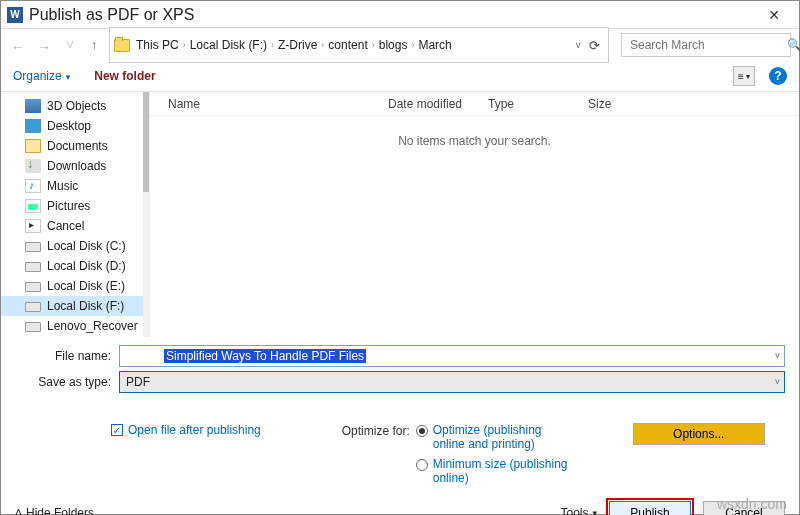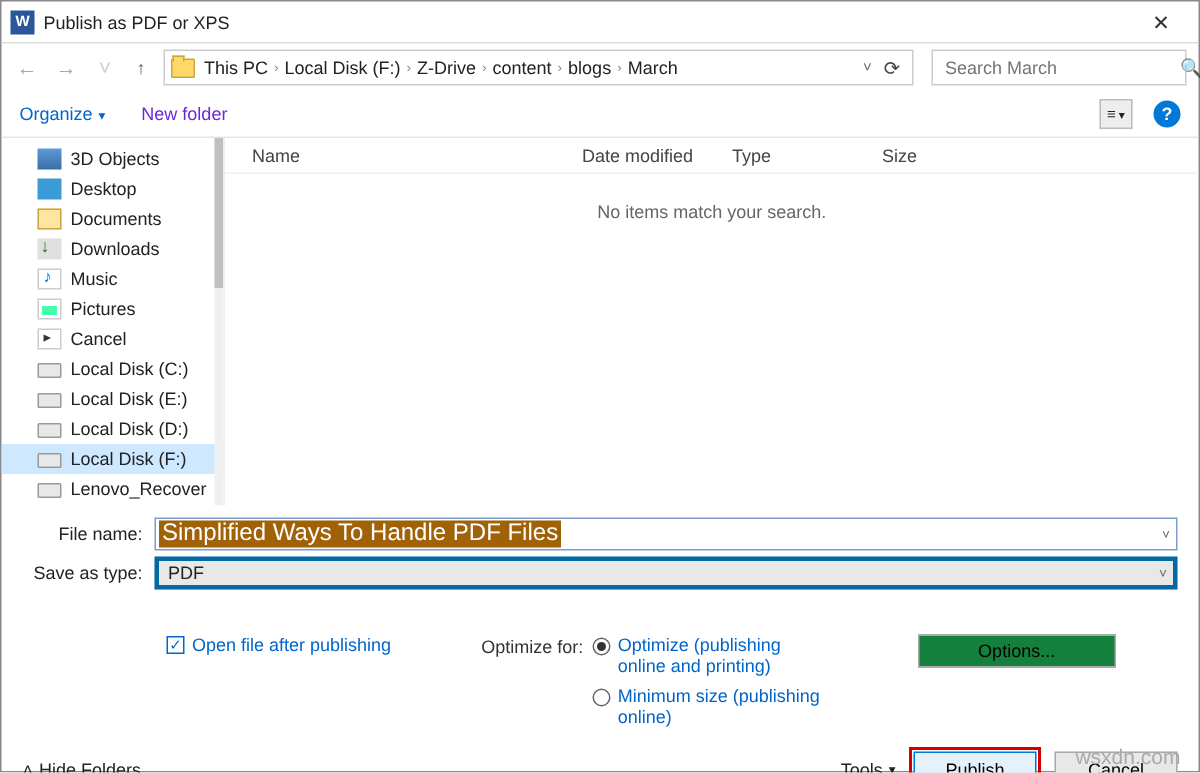--- a/index.html
+++ b/index.html
@@ -1,39 +1,39 @@
 <!DOCTYPE html>
 <html><head>
 <meta charset="utf-8">
 <style>
 * { box-sizing: border-box; font-family: 'Segoe UI', Tahoma, sans-serif; }
 body { margin: 0; background: #fff; font-size: 12px; color: #222; }
 .window { width: 800px; height: 515px; border: 1px solid #888; position: relative; background: #fff; }
 .titlebar { height: 28px; display: flex; align-items: center; padding: 0 4px 0 6px; border-bottom: 1px solid #ddd; }
 .app-icon { width: 16px; height: 16px; background: #2b579a; display: flex; align-items: center; justify-content: center; color: #fff; font-size: 10px; font-weight: bold; margin-right: 6px; }
-.titlebar-title { flex: 1; font-size: 12px; }
+.titlebar-title { flex: 1; font-size: 16px; }
 .close-x { width: 42px; text-align: center; font-size: 14px; color: #333; }
 .navbar { height: 32px; display: flex; align-items: center; padding: 0 8px; gap: 8px; }
 .nav-arrow { width: 18px; text-align: center; color: #aaa; font-size: 14px; }
 .nav-up { width: 14px; text-align: center; color: #555; font-size: 12px; }
-.addr-wrap { flex: 1; display: flex; align-items: center; height: 24px; border: 1px solid #ccc; background: #fff; padding: 0 4px; }
+.addr-wrap { flex: 1; display: flex; align-items: center; height: 36px; border: 1px solid #ccc; background: #fff; padding: 0 4px; }
 .folder-ico { width: 16px; height: 13px; background: #ffd868; border: 1px solid #c9a63f; border-radius: 1px; margin-right: 6px; position: relative; }
 .folder-ico::before { content: ''; position: absolute; top: -3px; left: 0; width: 6px; height: 3px; background: #ffd868; border: 1px solid #c9a63f; border-bottom: none; }
 .breadcrumb { display: flex; align-items: center; gap: 2px; flex: 1; font-size: 12px; }
 .bc-sep { color: #888; font-size: 9px; margin: 0 2px; }
 .bc-item { color: #222; }
 .addr-dd { color: #666; font-size: 10px; padding: 0 4px; }
 .addr-refresh { color: #444; padding: 0 4px; font-size: 13px; }
 .search-box { width: 170px; height: 24px; border: 1px solid #ccc; display: flex; align-items: center; padding: 0 6px; margin-left: 4px; }
 .search-box input { border: none; outline: none; flex: 1; font-size: 12px; color: #666; }
 .search-box .mag { color: #666; font-size: 12px; }
 .toolbar { height: 30px; display: flex; align-items: center; padding: 0 12px; }
 .org-btn { color: #0066cc; margin-right: 24px; }
 .org-btn .dd { font-size: 9px; margin-left: 4px; color: #0066cc; }
-.newf-btn { color: #6d28d9; }
+.newf-btn { color: #7f1d1d; font-weight: bold; }
 .spacer { flex: 1; }
 .view-btn { width: 22px; height: 20px; border: 1px solid #bbb; background: #eee; margin-right: 4px; display: flex; align-items: center; justify-content: center; font-size: 10px; }
 .help-ico { width: 18px; height: 18px; border-radius: 50%; background: #0078d7; color: #fff; display: flex; align-items: center; justify-content: center; font-size: 12px; font-weight: bold; margin-left: 10px; }
 .main { display: flex; height: 246px; border-top: 1px solid #e5e5e5; }
 .tree { width: 148px; overflow: hidden; position: relative; padding-top: 4px; }
 .tree-item { display: flex; align-items: center; height: 20px; padding-left: 24px; gap: 6px; font-size: 12px; }
 .tree-item.sel { background: #cde8ff; }
 .tree-scroll { background: #f0f0f0; width: 6px; position: absolute; right: 0; top: 0; bottom: 0; }
 .tree-thumb { background: #c0c0c0; width: 6px; position: absolute; right: 0; top: 0; height: 100px; }
 .ti-ico { width: 16px; height: 14px; display: inline-block; }
@@ -51,36 +51,36 @@
 .ico-drive { background: #e8e8e8; border: 1px solid #999; border-radius: 1px; height: 10px; margin-top: 2px; }
 .filepane { flex: 1; position: relative; border-left: 1px solid #eee; }
 .cols { display: flex; height: 24px; align-items: center; border-bottom: 1px solid #eee; padding-left: 18px; color: #444; }
 .col-name { width: 220px; }
 .col-date { width: 100px; }
 .col-type { width: 100px; }
 .col-size { width: 60px; }
 .empty-msg { text-align: center; color: #666; margin-top: 18px; font-size: 12px; }
 .bottom { padding: 4px 14px 8px 14px; }
 .field-row { display: flex; align-items: center; margin: 4px 0; }
-.field-lbl { width: 88px; text-align: right; padding-right: 8px; font-size: 12px; }
+.field-lbl { width: 88px; text-align: right; padding-right: 8px; font-size: 12px; margin-left: 16px; }
 .fname-box { flex: 1; height: 22px; border: 1px solid #7a9ecb; background: #fff; display: flex; align-items: center; padding: 0 2px; position: relative; }
-.fname-text { background: #a16207; color: #fff; padding: 0 2px; font-size: 16px; }
+.fname-text { background: #1d4ed8; color: #fff; padding: 0 2px; font-size: 12px; margin-left: 42px; }
 .combo-dd { position: absolute; right: 4px; color: #666; font-size: 9px; }
-.type-box { flex: 1; height: 22px; border: 3px solid #0369a1; background: #e8e8e8; display: flex; align-items: center; padding: 0 6px; position: relative; font-size: 12px; }
+.type-box { flex: 1; height: 22px; border: 1px solid #0369a1; background: #e8e8e8; display: flex; align-items: center; padding: 0 6px; position: relative; font-size: 12px; }
 .opts { display: flex; align-items: flex-start; padding: 18px 14px 10px 110px; gap: 60px; }
 .chk-wrap { display: flex; align-items: center; gap: 5px; color: #0066cc; font-size: 12px; }
 .chk { width: 12px; height: 12px; border: 1px solid #0066cc; display: flex; align-items: center; justify-content: center; font-size: 10px; color: #0066cc; }
-.radio-sec { display: flex; gap: 6px; }
+.radio-sec { display: flex; gap: 6px; margin-left: 21px; }
 .opt-lbl { color: #333; font-size: 12px; margin-top: 1px; }
 .radios { display: flex; flex-direction: column; gap: 6px; }
 .radio-row { display: flex; align-items: flex-start; gap: 5px; }
 .radio { width: 12px; height: 12px; border: 1px solid #666; border-radius: 50%; display: flex; align-items: center; justify-content: center; margin-top: 2px; }
 .radio.on::after { content: ''; width: 6px; height: 6px; background: #333; border-radius: 50%; }
 .radio-lbl { color: #0066cc; font-size: 12px; max-width: 140px; line-height: 14px; }
-.opt-btn { width: 132px; height: 22px; border: 1px solid #aaa; background: #15803d; font-size: 12px; text-align: center; }
+.opt-btn { width: 132px; height: 22px; border: 1px solid #aaa; background: #eab308; font-size: 12px; text-align: center; }
 .footer { display: flex; align-items: center; padding: 6px 14px 10px 14px; gap: 12px; }
 .hide-f { display: flex; align-items: center; gap: 4px; font-size: 12px; }
 .tools { display: flex; align-items: center; gap: 4px; font-size: 12px; }
 .pub-btn { width: 82px; height: 24px; border: 1px solid #0078d7; background: #e5f1fb; font-size: 12px; outline: 2px solid #d40000; outline-offset: 1px; }
 .cancel-btn { width: 82px; height: 24px; border: 1px solid #aaa; background: #e8e8e8; font-size: 12px; }
 .watermark { position: absolute; right: 12px; bottom: 2px; font-size: 14px; color: #aaa; }
 </style>
 </head>
 <body>
 
@@ -160,25 +160,25 @@
         <div class="tree-item">
           <span class="ti-ico ico-vid"></span>
           <span>Cancel</span>
         </div>
         <div class="tree-item">
           <span class="ti-ico ico-drive"></span>
           <span>Local Disk (C:)</span>
         </div>
         <div class="tree-item">
           <span class="ti-ico ico-drive"></span>
+          <span>Local Disk (D:)</span>
+        </div>
+        <div class="tree-item">
+          <span class="ti-ico ico-drive"></span>
           <span>Local Disk (E:)</span>
-        </div>
-        <div class="tree-item">
-          <span class="ti-ico ico-drive"></span>
-          <span>Local Disk (D:)</span>
         </div>
         <div class="tree-item sel">
           <span class="ti-ico ico-drive"></span>
           <span>Local Disk (F:)</span>
         </div>
         <div class="tree-item">
           <span class="ti-ico ico-drive"></span>
           <span>Lenovo_Recover</span>
         </div>
       </div>

